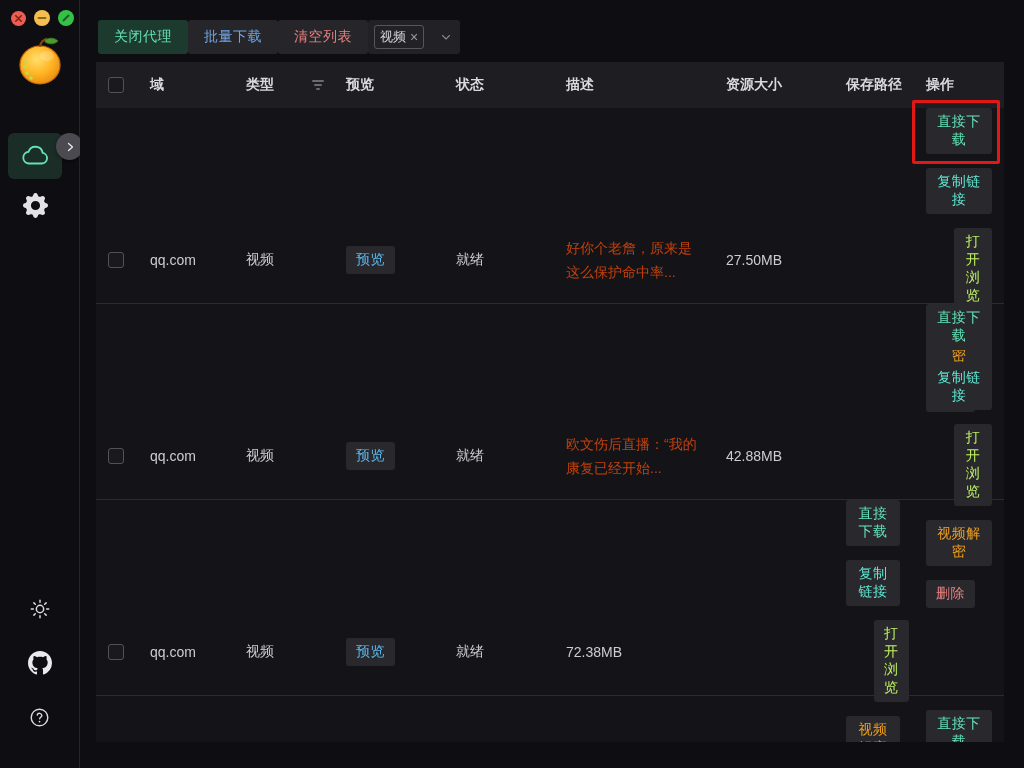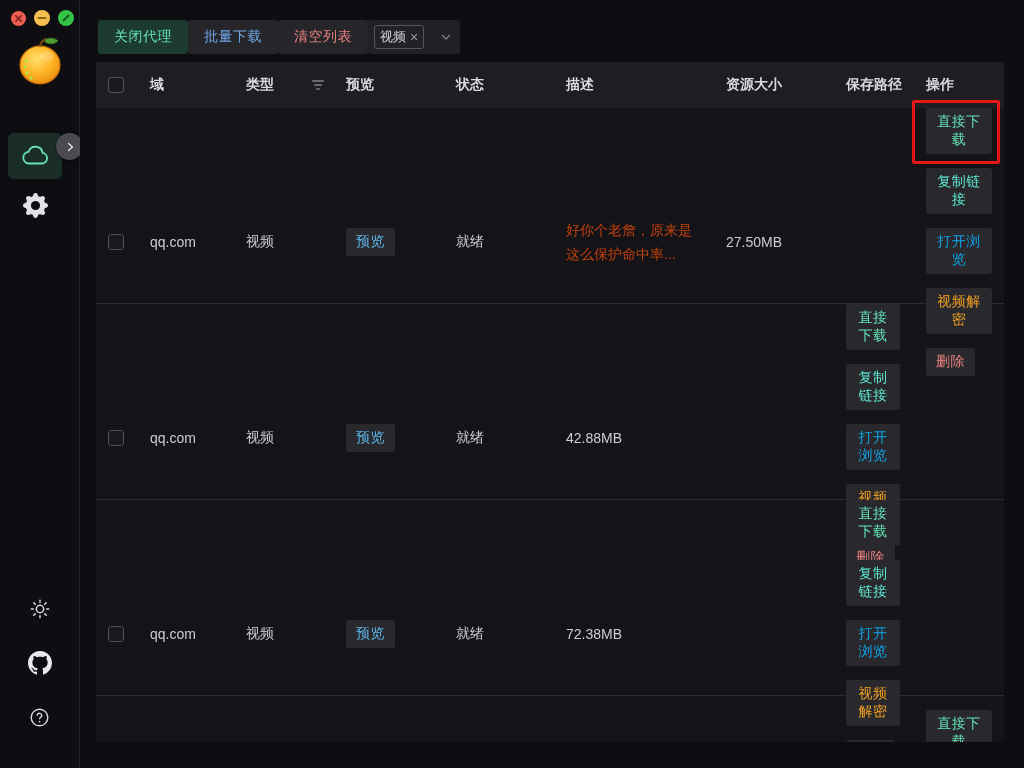--- a/index.html
+++ b/index.html
@@ -94,21 +94,21 @@
     background:#29292d; border:none; border-radius:3px; padding:5px 10px;
     font-size:14px; font-family:inherit; cursor:pointer; letter-spacing:.5px;
   }
   .preview-btn { color:#5cb8ee; }
 
   .actions { flex-direction:column; justify-content:center; align-items:flex-start;
     gap:14px; padding-right:12px; display:flex; }
   .act-wrap { position:relative; }
   .act-download { color:#63e2b7; }
   .act-copy { color:#5eead4; }
-  .act-open { color:#0ea5e9; }
+  .act-open { color:#bef264;margin-left:28px; }
   .act-decrypt { color:#f0a020; }
   .act-delete { color:#e88080; }
 
   .hl-box {
     position:absolute; left:-14px; right:-8px; top:-8px; bottom:-10px;
     border:3px solid #e41717; border-radius:2px; pointer-events:none;
   }
 
   .partial-row { height:46px; border-top:0; align-items:start; }
   .partial-row .actions { justify-content:flex-start; padding-top:14px; align-self:stretch; }
@@ -271,20 +271,21 @@
       <div class="tgrid trow">
         <div class="td cb">
             <span class="checkbox"></span>
           </div>
         <div class="td">qq.com</div>
         <div class="td">视频</div>
         <div class="td">
             <button class="mini-btn preview-btn">预览</button>
           </div>
         <div class="td">就绪</div>
+        <div class="td desc">欧文伤后直播：“我的康复已经开始...</div>
         <div class="td">42.88MB</div>
         <div class="td"></div>
         <div class="td actions">
           <button class="mini-btn act-download">直接下载</button>
           <button class="mini-btn act-copy">复制链接</button>
           <button class="mini-btn act-open">打开浏览</button>
           <button class="mini-btn act-decrypt">视频解密</button>
           <button class="mini-btn act-delete">删除</button>
         </div>
       </div>

